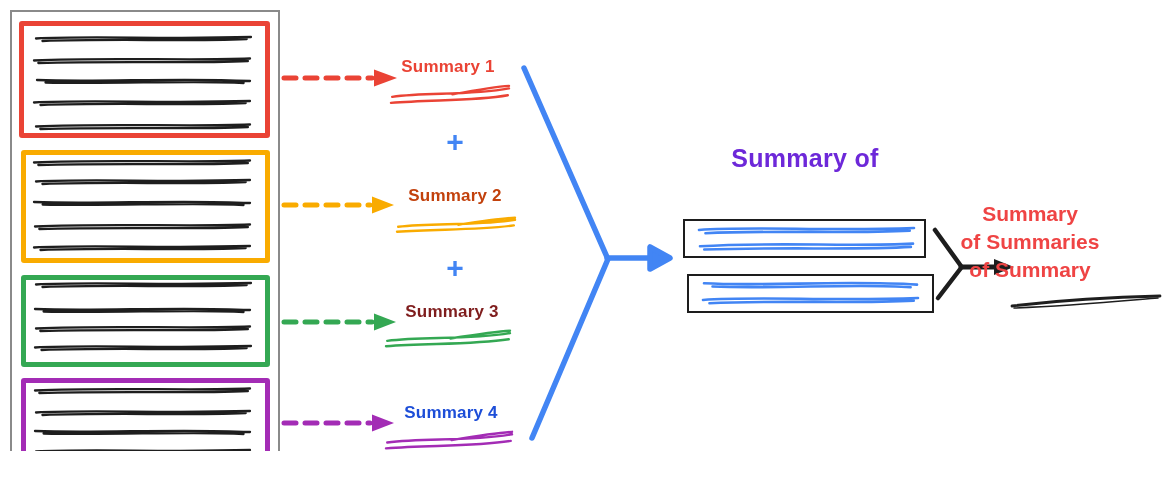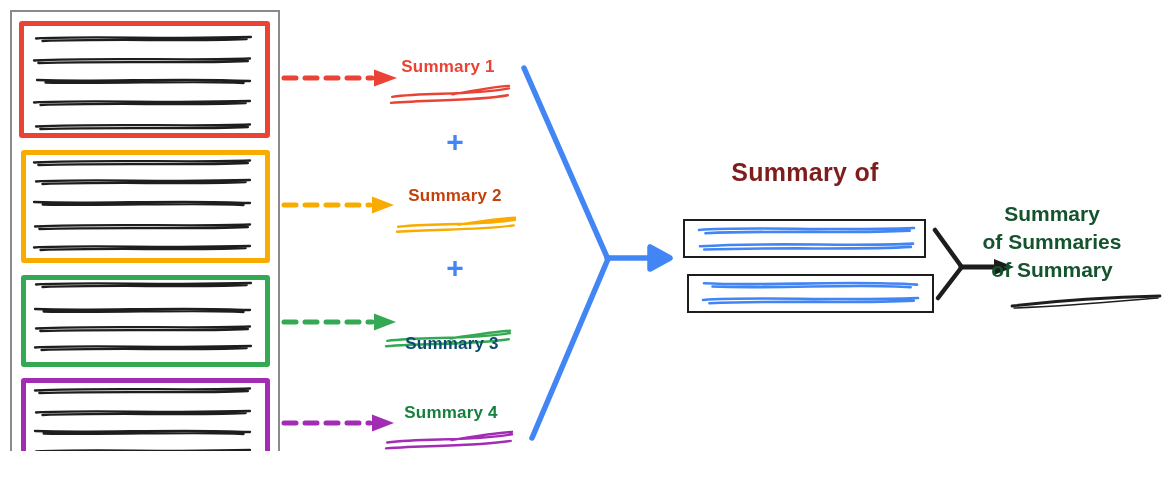--- a/index.html
+++ b/index.html
@@ -40,44 +40,44 @@
   .fsc1    { stroke-width:2.8; fill:none; }
   .fsc2    { stroke-width:1.6; fill:none; }
 
   
   .slabel {
     position:absolute; width:112px; text-align:center; z-index:6;
     font-size:17px; font-weight:600; letter-spacing:.2px;
   }
   #s1 { left:392px; top:57px;  color:#EA4335; }
   #s2 { left:399px; top:186px; color:#c2410c; }
-  #s3 { left:396px; top:302px; color:#0c4a6e;margin-top:32px; }
-  #s4 { left:395px; top:403px; color:#15803d; }
+  #s3 { left:396px; top:302px; color:#7f1d1d; }
+  #s4 { left:395px; top:403px; color:#1d4ed8; }
 
   .plus {
     position:absolute; width:34px; text-align:center; z-index:6;
     font-size:30px; line-height:30px; font-weight:700; color:#4285F4;
   }
   #plus1 { left:438px; top:127px; }
   #plus2 { left:438px; top:253px; }
 
   .sos-title {
     position:absolute; left:680px; top:140px; width:250px; text-align:center; z-index:6;
-    font-size:25px; line-height:37px; font-weight:700; color:#7f1d1d; letter-spacing:.3px;margin-top:14px;
+    font-size:25px; line-height:37px; font-weight:700; color:#6d28d9; letter-spacing:.3px;
   }
 
   .sbox {
     position:absolute; border:2px solid #1d1d1d; background:#ffffff; z-index:2;
   }
   #sbox1 { left:683px; top:219px; width:243px; height:39px; }
   #sbox2 { left:687px; top:274px; width:247px; height:39px; }
 
   .final-label {
-    position:absolute; left:972px; top:200px; width:160px; text-align:center; z-index:6;
-    font-size:21px; line-height:28px; font-weight:600; color:#14532d;
+    position:absolute; left:950px; top:200px; width:160px; text-align:center; z-index:6;
+    font-size:21px; line-height:28px; font-weight:600; color:#ef4444;
   }
 </style>
 </head>
 <body>
 
 <div class="stage">
 
   <div class="frame"></div>
   <div class="cbox" id="box-red"></div>
   <div class="cbox" id="box-orange"></div>

